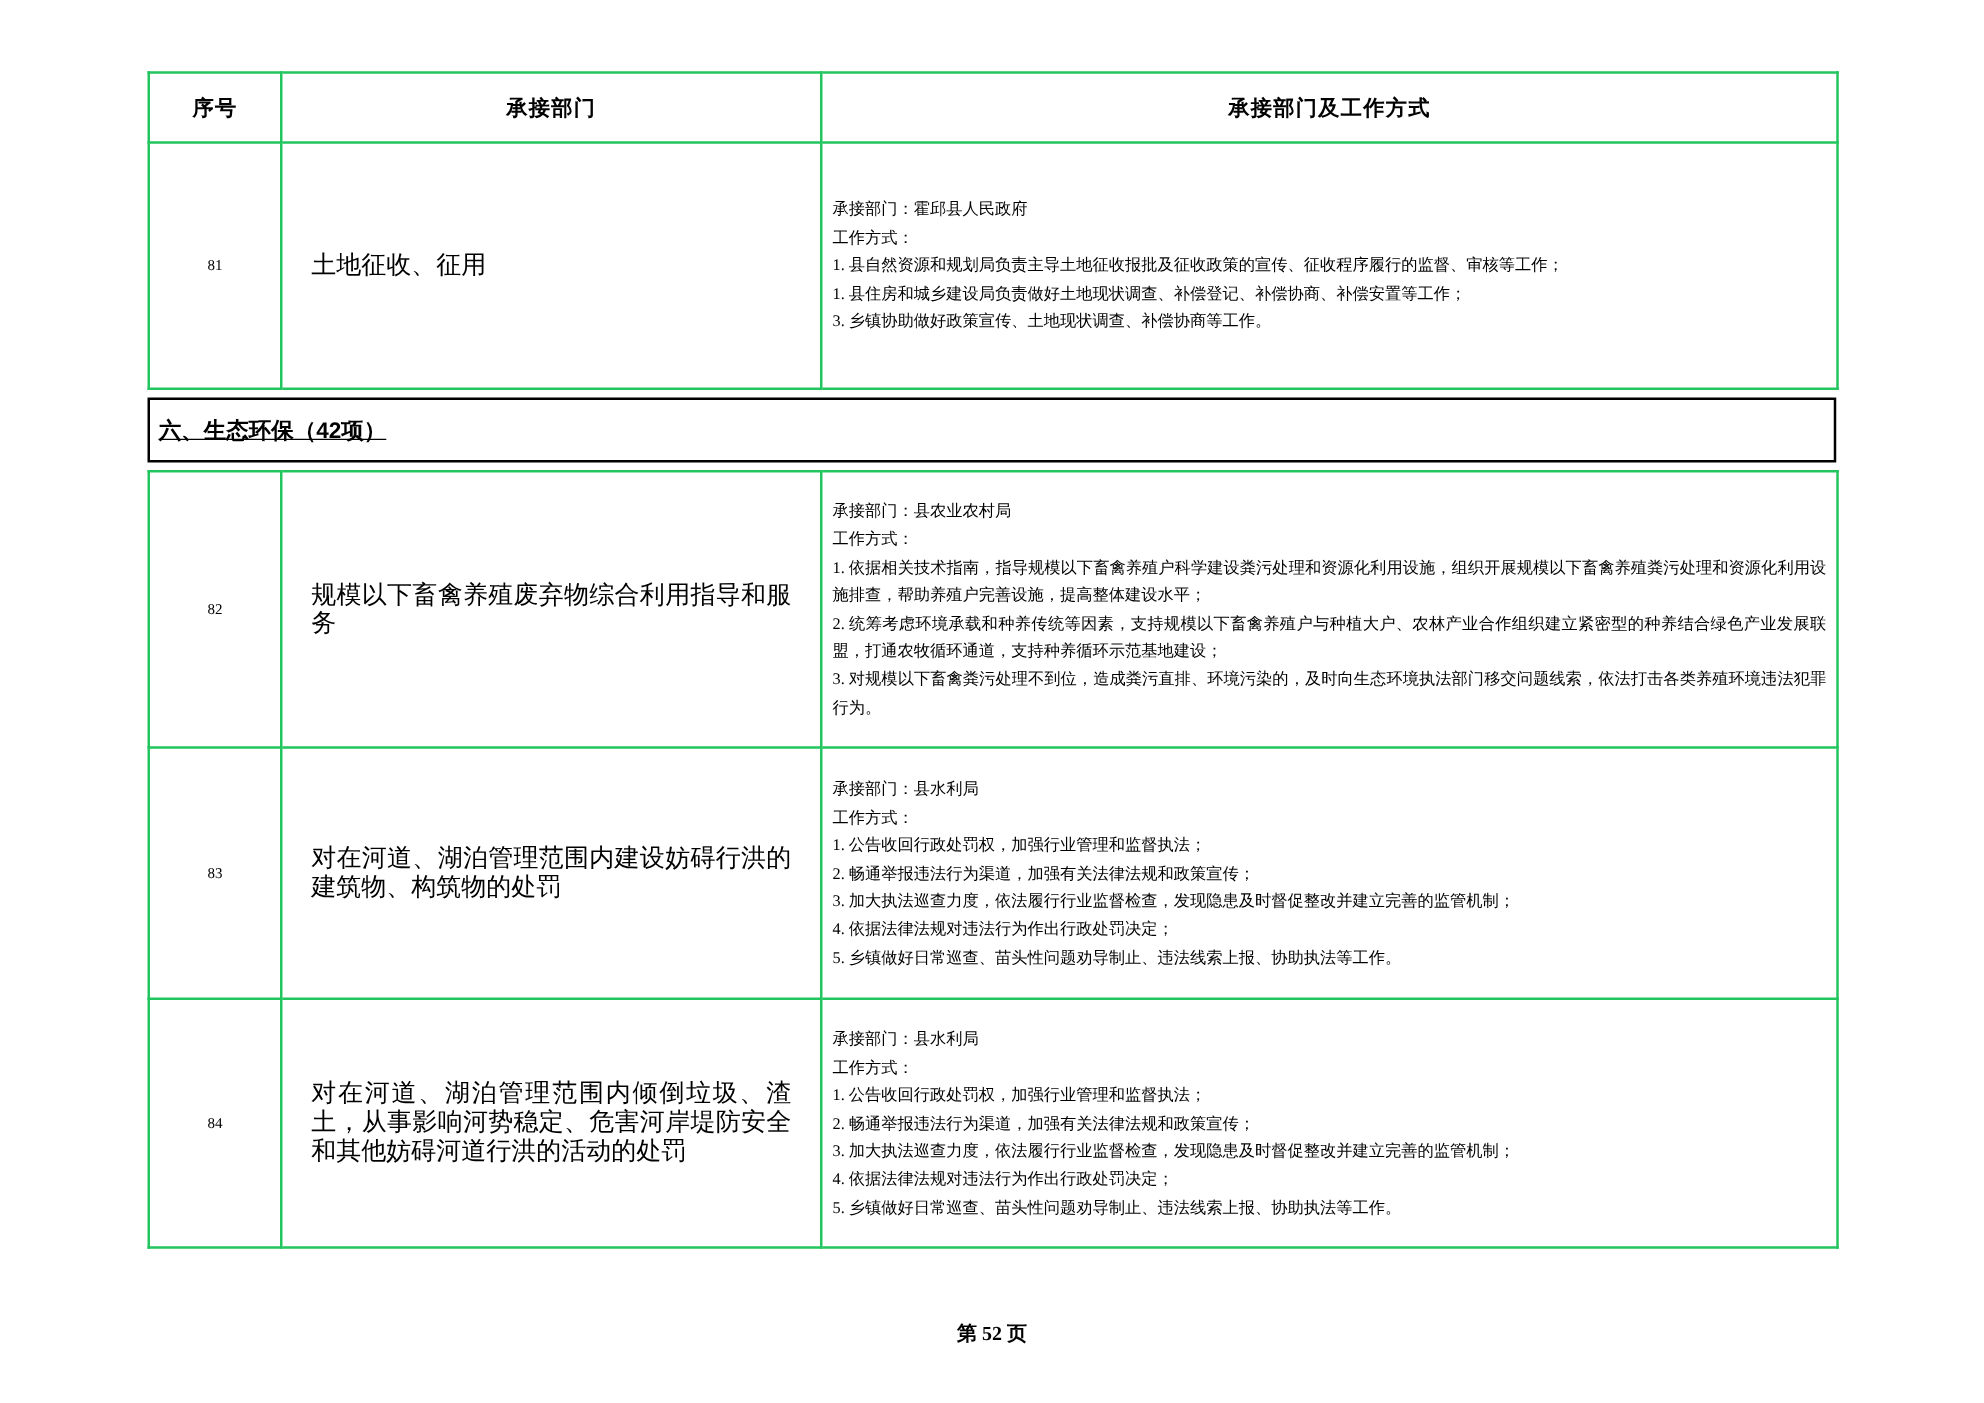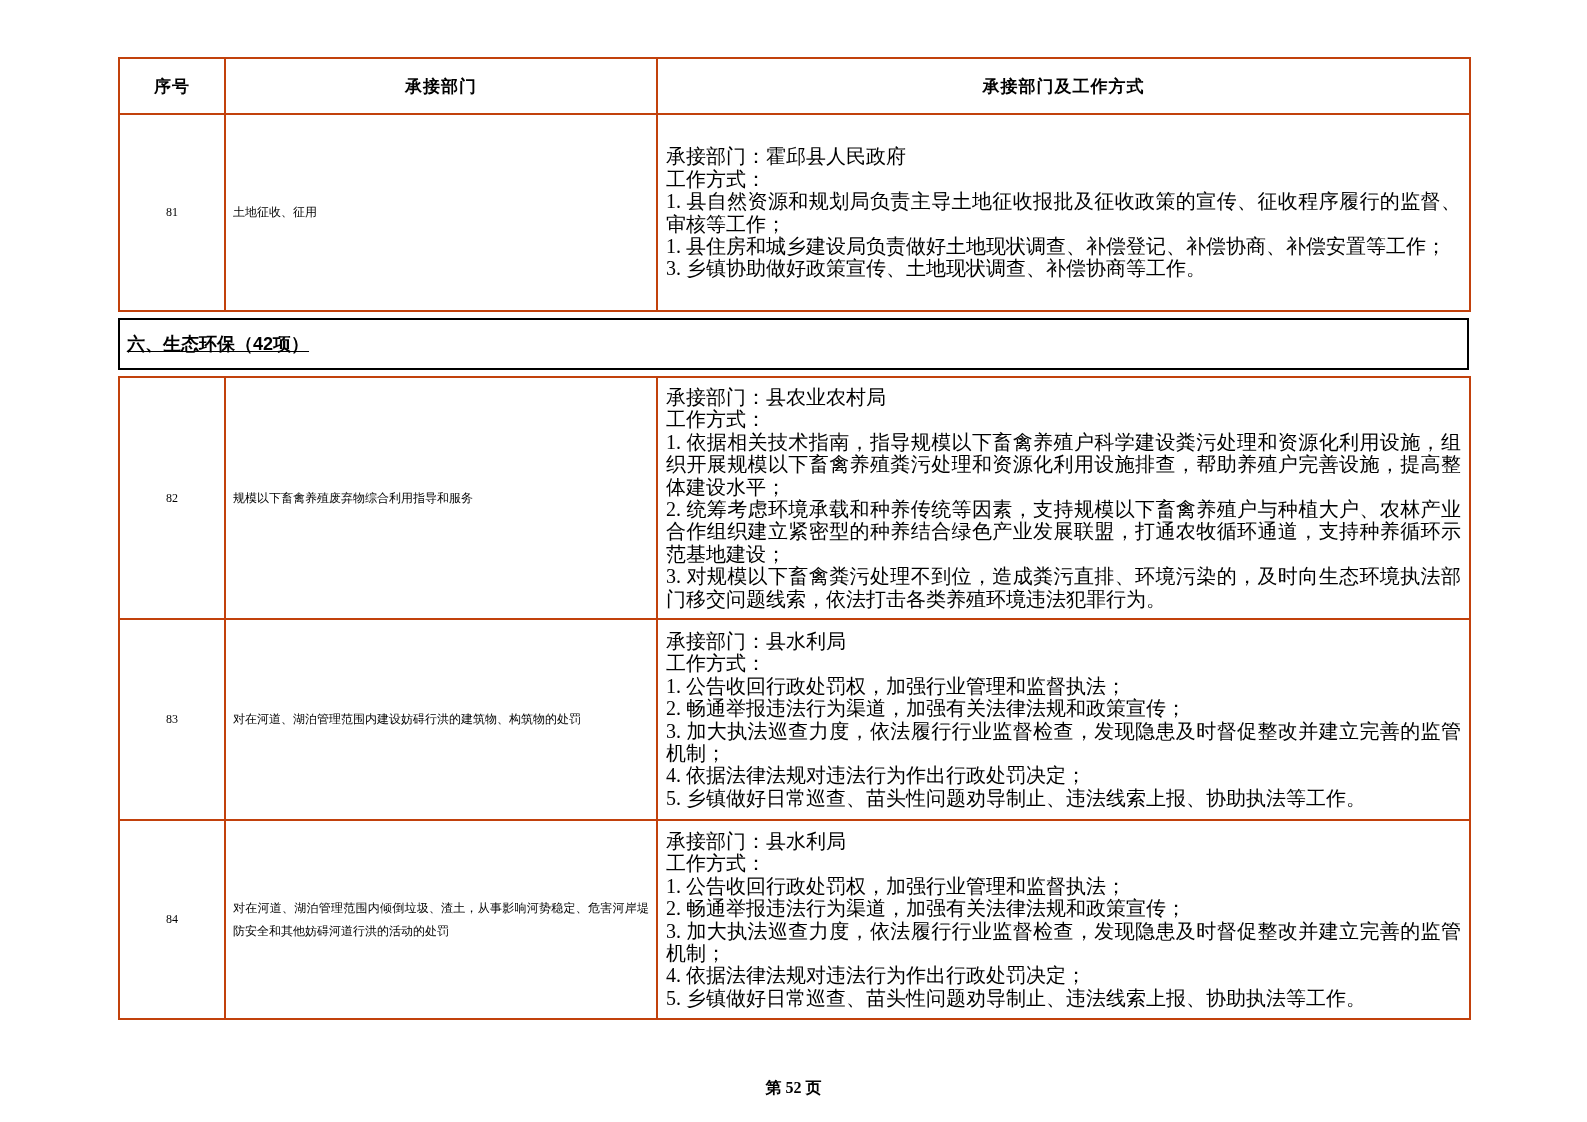--- a/index.html
+++ b/index.html
@@ -18,45 +18,45 @@
   }
   table.tbl {
     width: 1351px;
     table-layout: fixed;
     border-collapse: collapse;
   }
   table.tbl col.c-index { width: 106px; }
   table.tbl col.c-name  { width: 432px; }
   table.tbl col.c-dept  { width: 813px; }
   table.tbl th, table.tbl td {
-    border: 2px solid #c2410c;
+    border: 2px solid #22c55e;
     vertical-align: middle;
     overflow: hidden;
   }
   th.hdr {
     height: 56px;
     font-family: "Liberation Sans", sans-serif;
     font-weight: bold;
     font-size: 17px;
     text-align: center;
     letter-spacing: 1px;
   }
   td.num {
     text-align: center;
     font-size: 12px;
   }
   td.name {
-    padding: 4px 7px;
-    font-size: 12px;
+    padding: 4px 23px;
+    font-size: 20px;
     line-height: 23px;
     text-align: justify;
   }
   td.detail {
-    padding: 8px 8px;
-    font-size: 20px;
+    padding: 20px 8px;
+    font-size: 13px;
   }
   .detail-line {
     line-height: 22.4px;
     text-align: justify;
   }
   tr.row-81 td { height: 197px; }
   tr.row-82 td { height: 148px; }
   tr.row-83 td { height: 201px; }
   tr.row-84 td { height: 199px; }
   .section {

